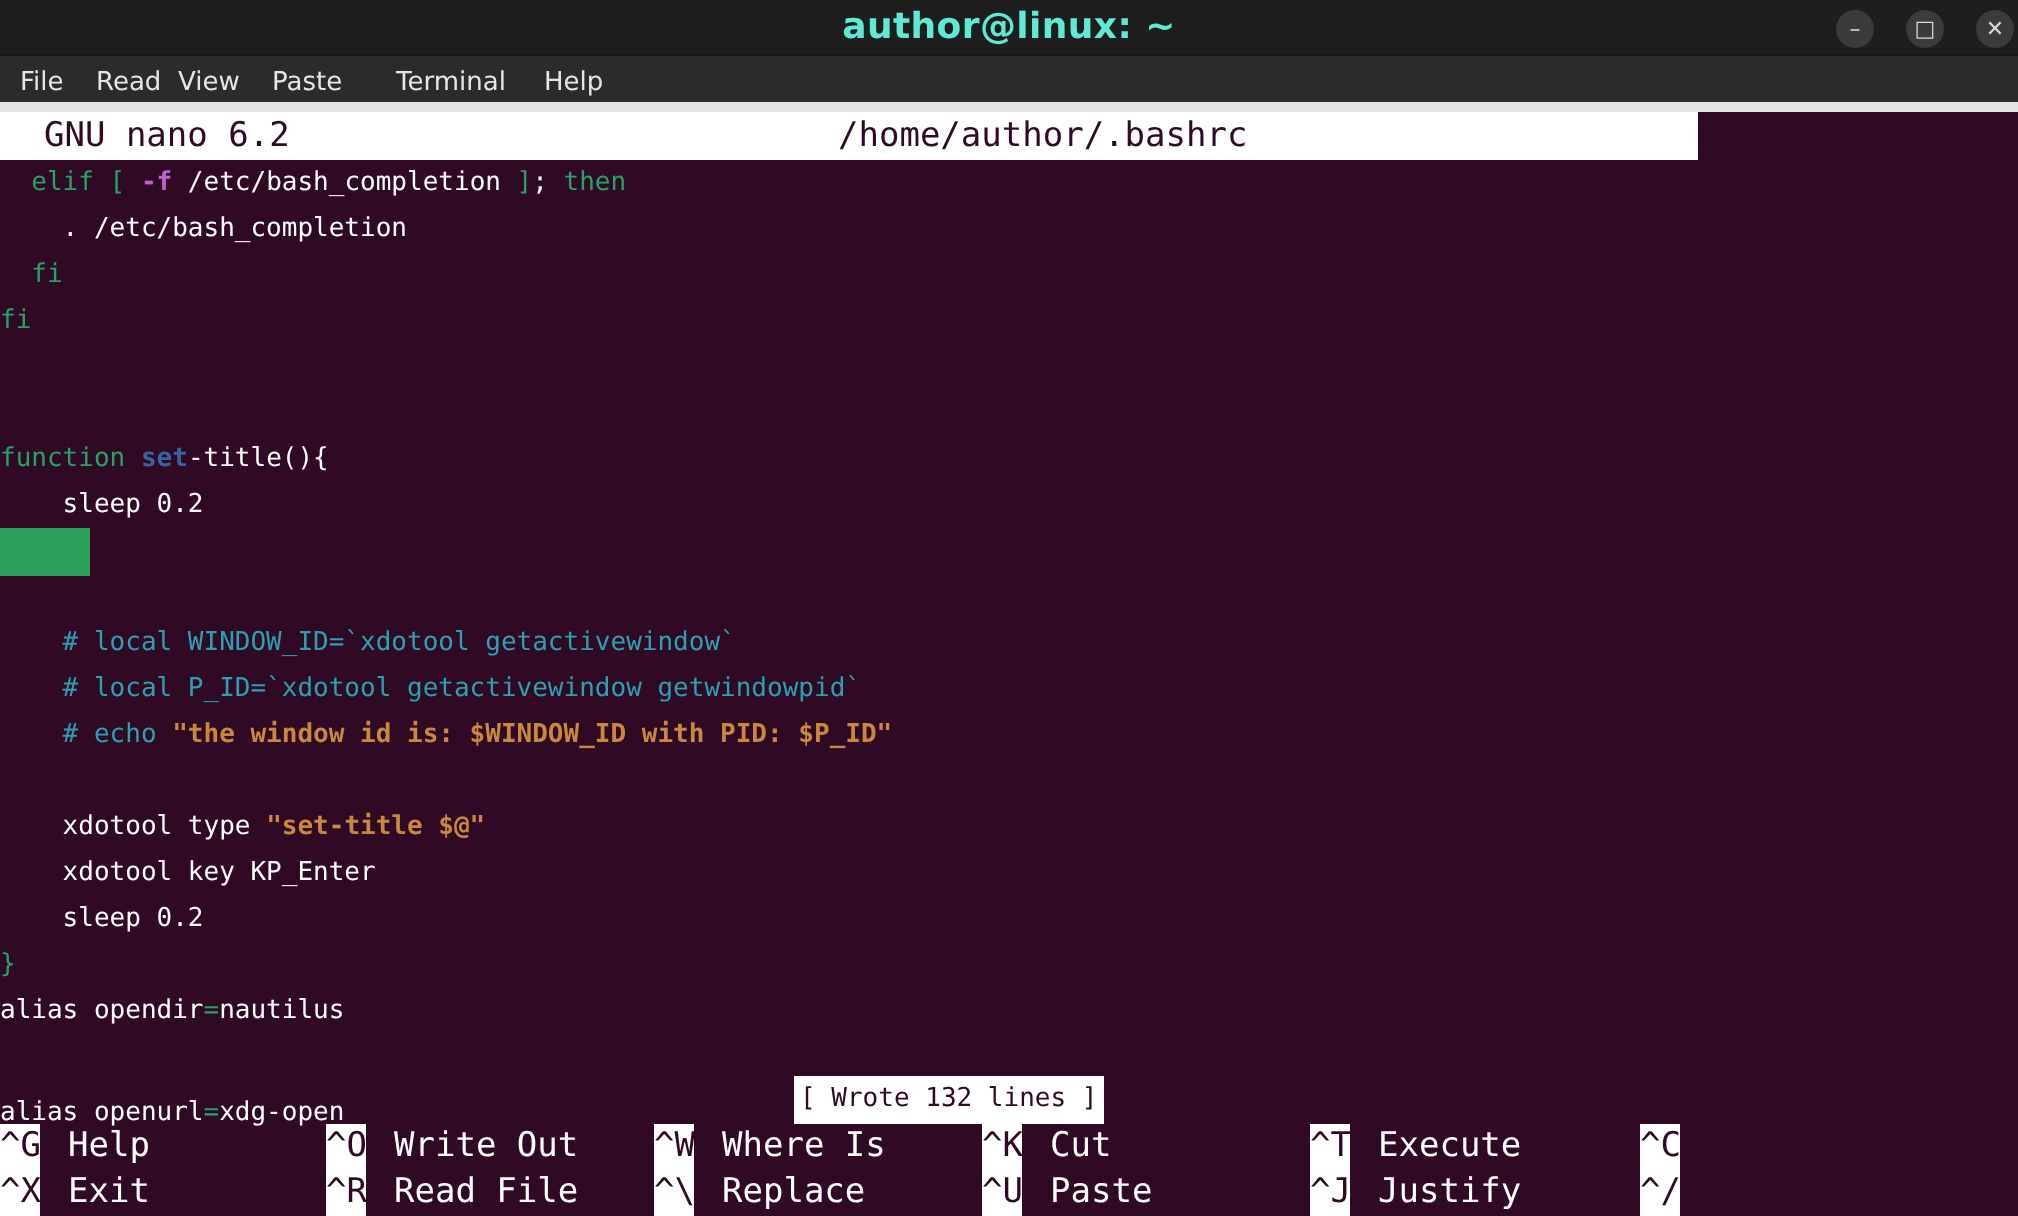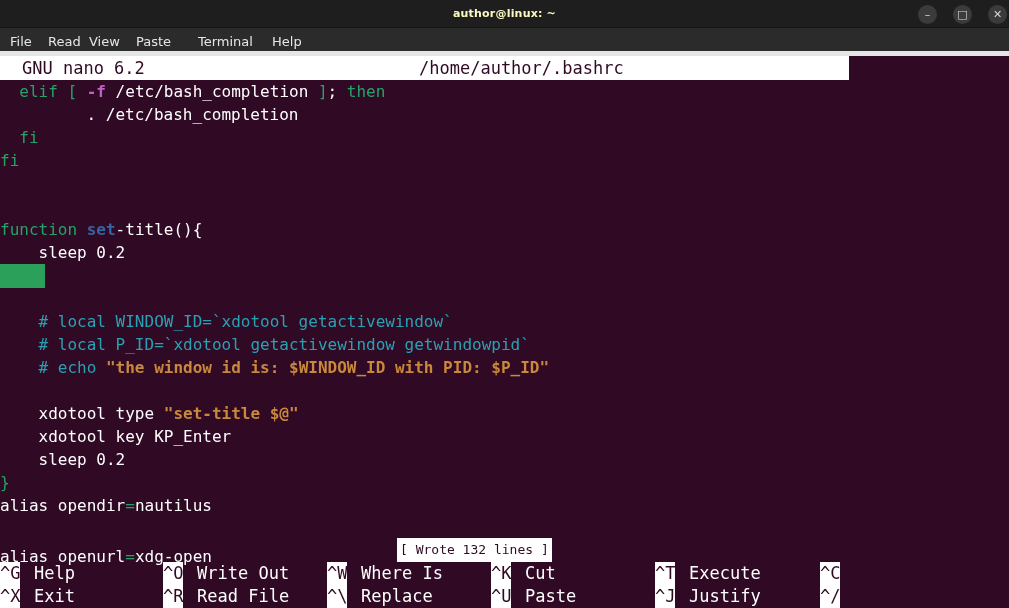--- a/index.html
+++ b/index.html
@@ -26,23 +26,23 @@
     background: #1e1e1e;
     border-bottom: 1px solid #161616;
     box-sizing: border-box;
   }
   #title-text {
     position: absolute;
     left: 0; top: 0;
     width: 1009px;
     line-height: 28px;
     text-align: center;
-    color: #fef9c3;
+    color: #5eead4;
     font-family: "DejaVu Sans", "Liberation Sans", sans-serif;
-    font-size: 11px;
+    font-size: 18px;
     font-weight: bold;
     letter-spacing: .2px;
     white-space: pre;
   }
   .win-btn {
     position: absolute;
     top: 5px;
     width: 19px; height: 19px;
     border-radius: 50%;
     background: #3b3b3b;
@@ -115,21 +115,21 @@
   }
   #nano-version { position: absolute; left: 22px; top: 0; }
   #nano-filename { position: absolute; left: 419px; top: 0; }
 
   
   .cl {
     position: absolute;
     left: 0;
     height: 23px;
     line-height: 23px;
-    font-size: 16px;
+    font-size: 13px;
     white-space: pre;
     color: #ffffff;
     letter-spacing: 0;
   }
   .kw   { color: #26a269; }            
   .flag { color: #c061cb; font-weight: bold; }  
   .fn   { color: #3465a4; font-weight: bold; }  
   .cmt  { color: #2aa1b3; }            
   .str  { color: #c8893c; font-weight: bold; }  
   .op   { color: #26a269; }            
@@ -200,21 +200,21 @@
 
   <div id="term">
 
     <div id="nano-header">
       <span id="nano-version">GNU nano 6.2</span>
       <span id="nano-filename">/home/author/.bashrc</span>
     </div>
 
     <div id="code">
         <div class="cl" style="top: 24px;"><span>  </span><span class="kw">elif</span><span> </span><span class="kw">[</span><span> </span><span class="flag">-f</span><span> /etc/bash_completion </span><span class="kw">]</span><span>; </span><span class="kw">then</span></div>
-        <div class="cl" style="top: 47px; padding-left: 48px;"><span>    . /etc/bash_completion</span></div>
+        <div class="cl" style="top: 47px;"><span>    . /etc/bash_completion</span></div>
         <div class="cl" style="top: 70px;"><span>  </span><span class="kw">fi</span></div>
         <div class="cl" style="top: 93px;"><span class="kw">fi</span></div>
         <div class="cl" style="top: 116px;"></div>
         <div class="cl" style="top: 139px;"></div>
         <div class="cl" style="top: 162px;"><span class="kw">function</span><span> </span><span class="fn">set</span><span>-title(){</span></div>
         <div class="cl" style="top: 185px;"><span>    sleep 0.2</span></div>
         <div class="cl" style="top: 208px;"></div>
         <div class="cl" style="top: 231px;"></div>
         <div class="cl" style="top: 254px;"><span class="cmt">    # local WINDOW_ID=`xdotool getactivewindow`</span></div>
         <div class="cl" style="top: 277px;"><span class="cmt">    # local P_ID=`xdotool getactivewindow getwindowpid`</span></div>

